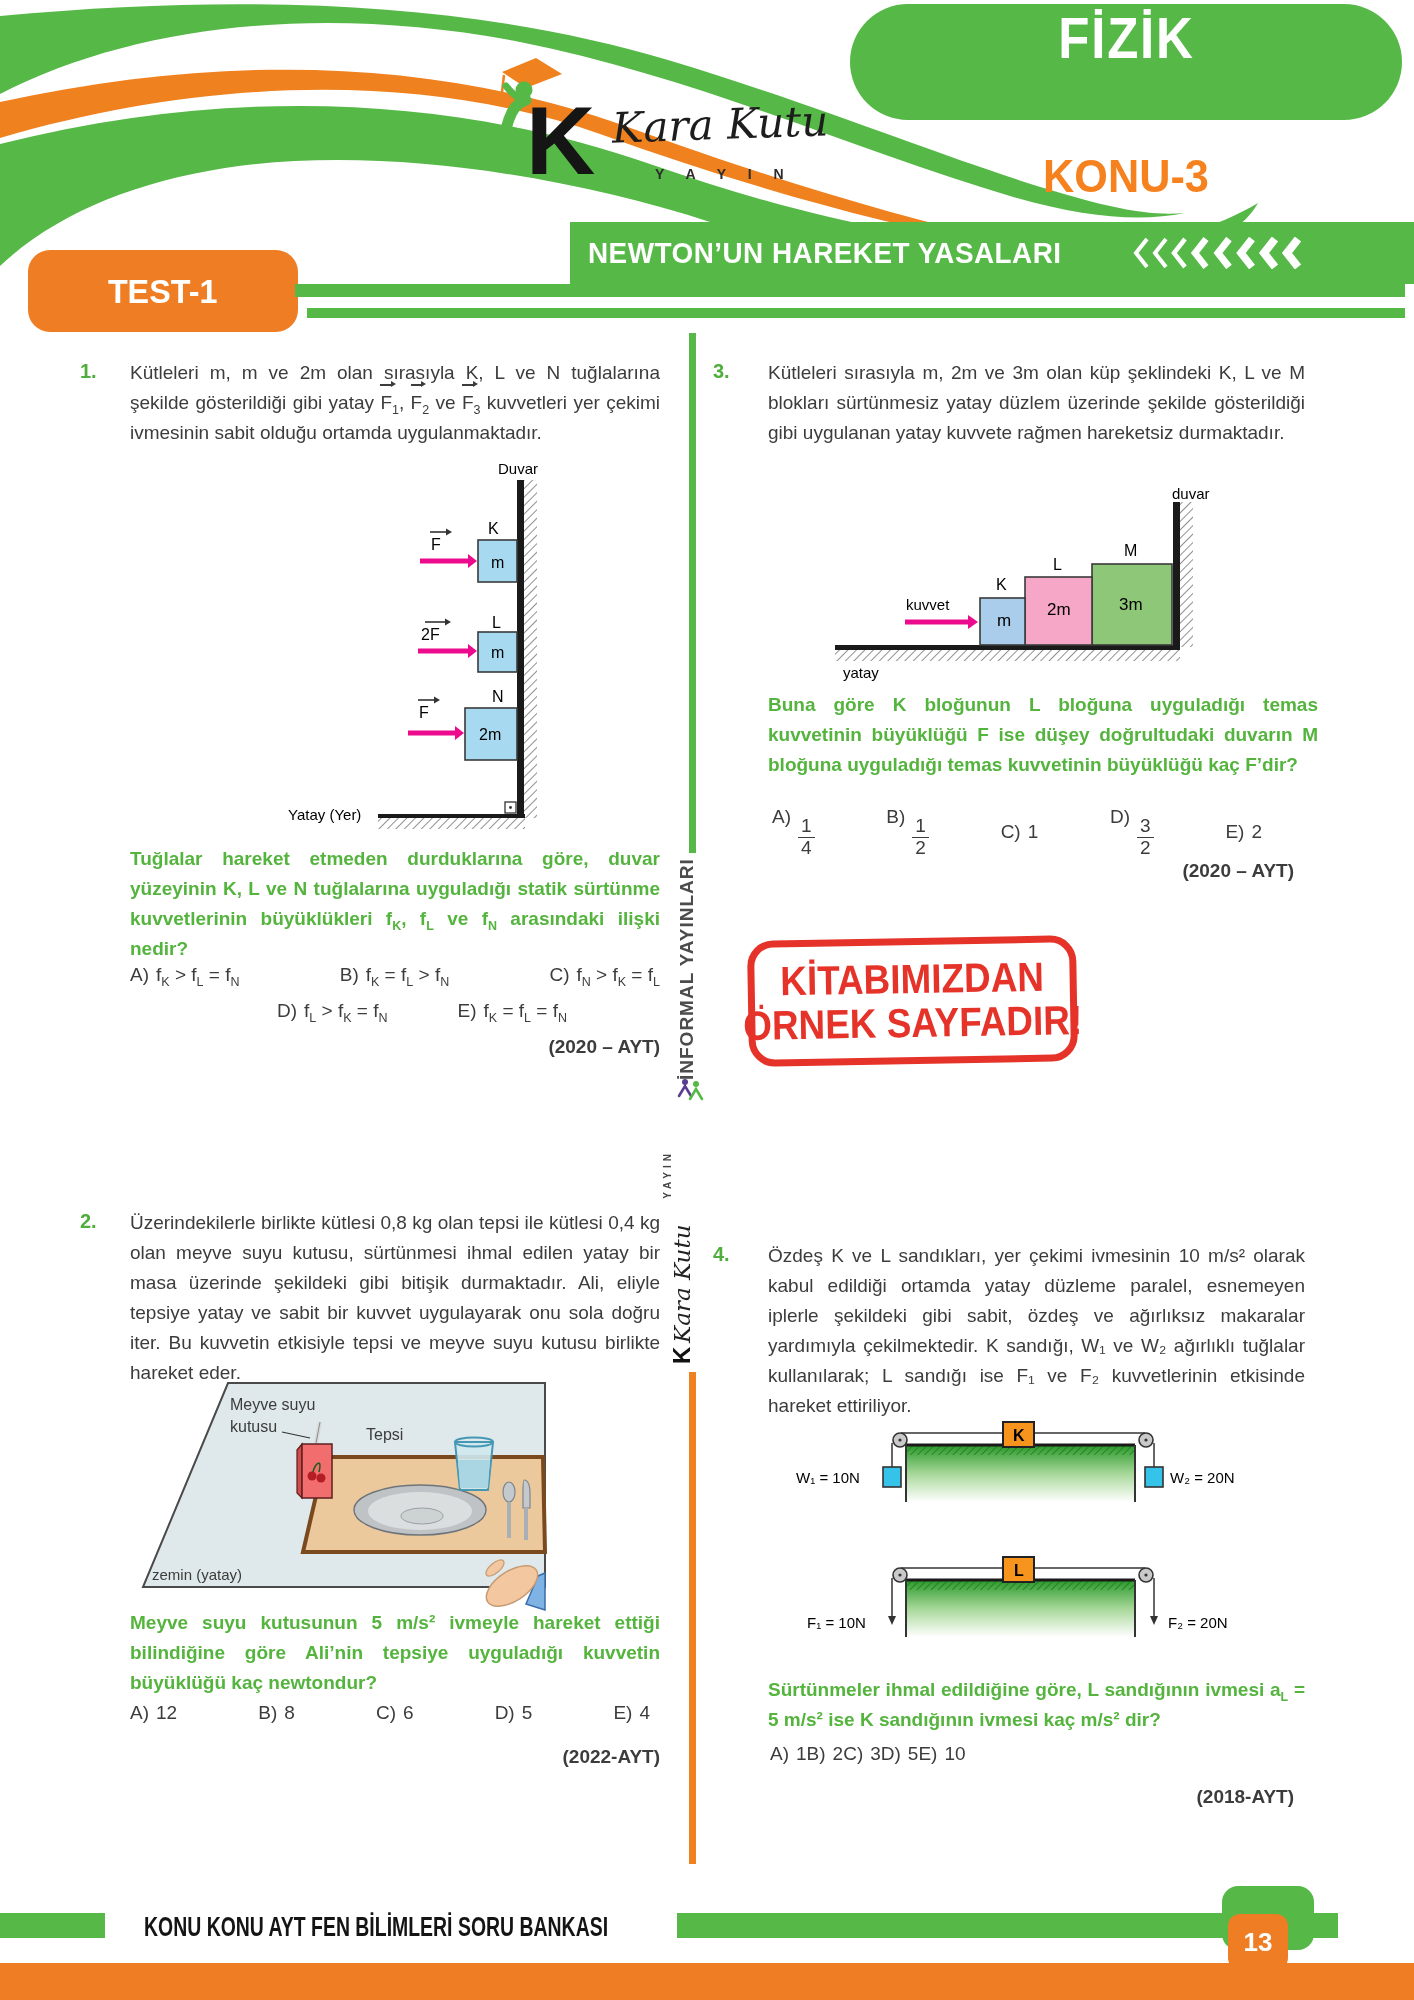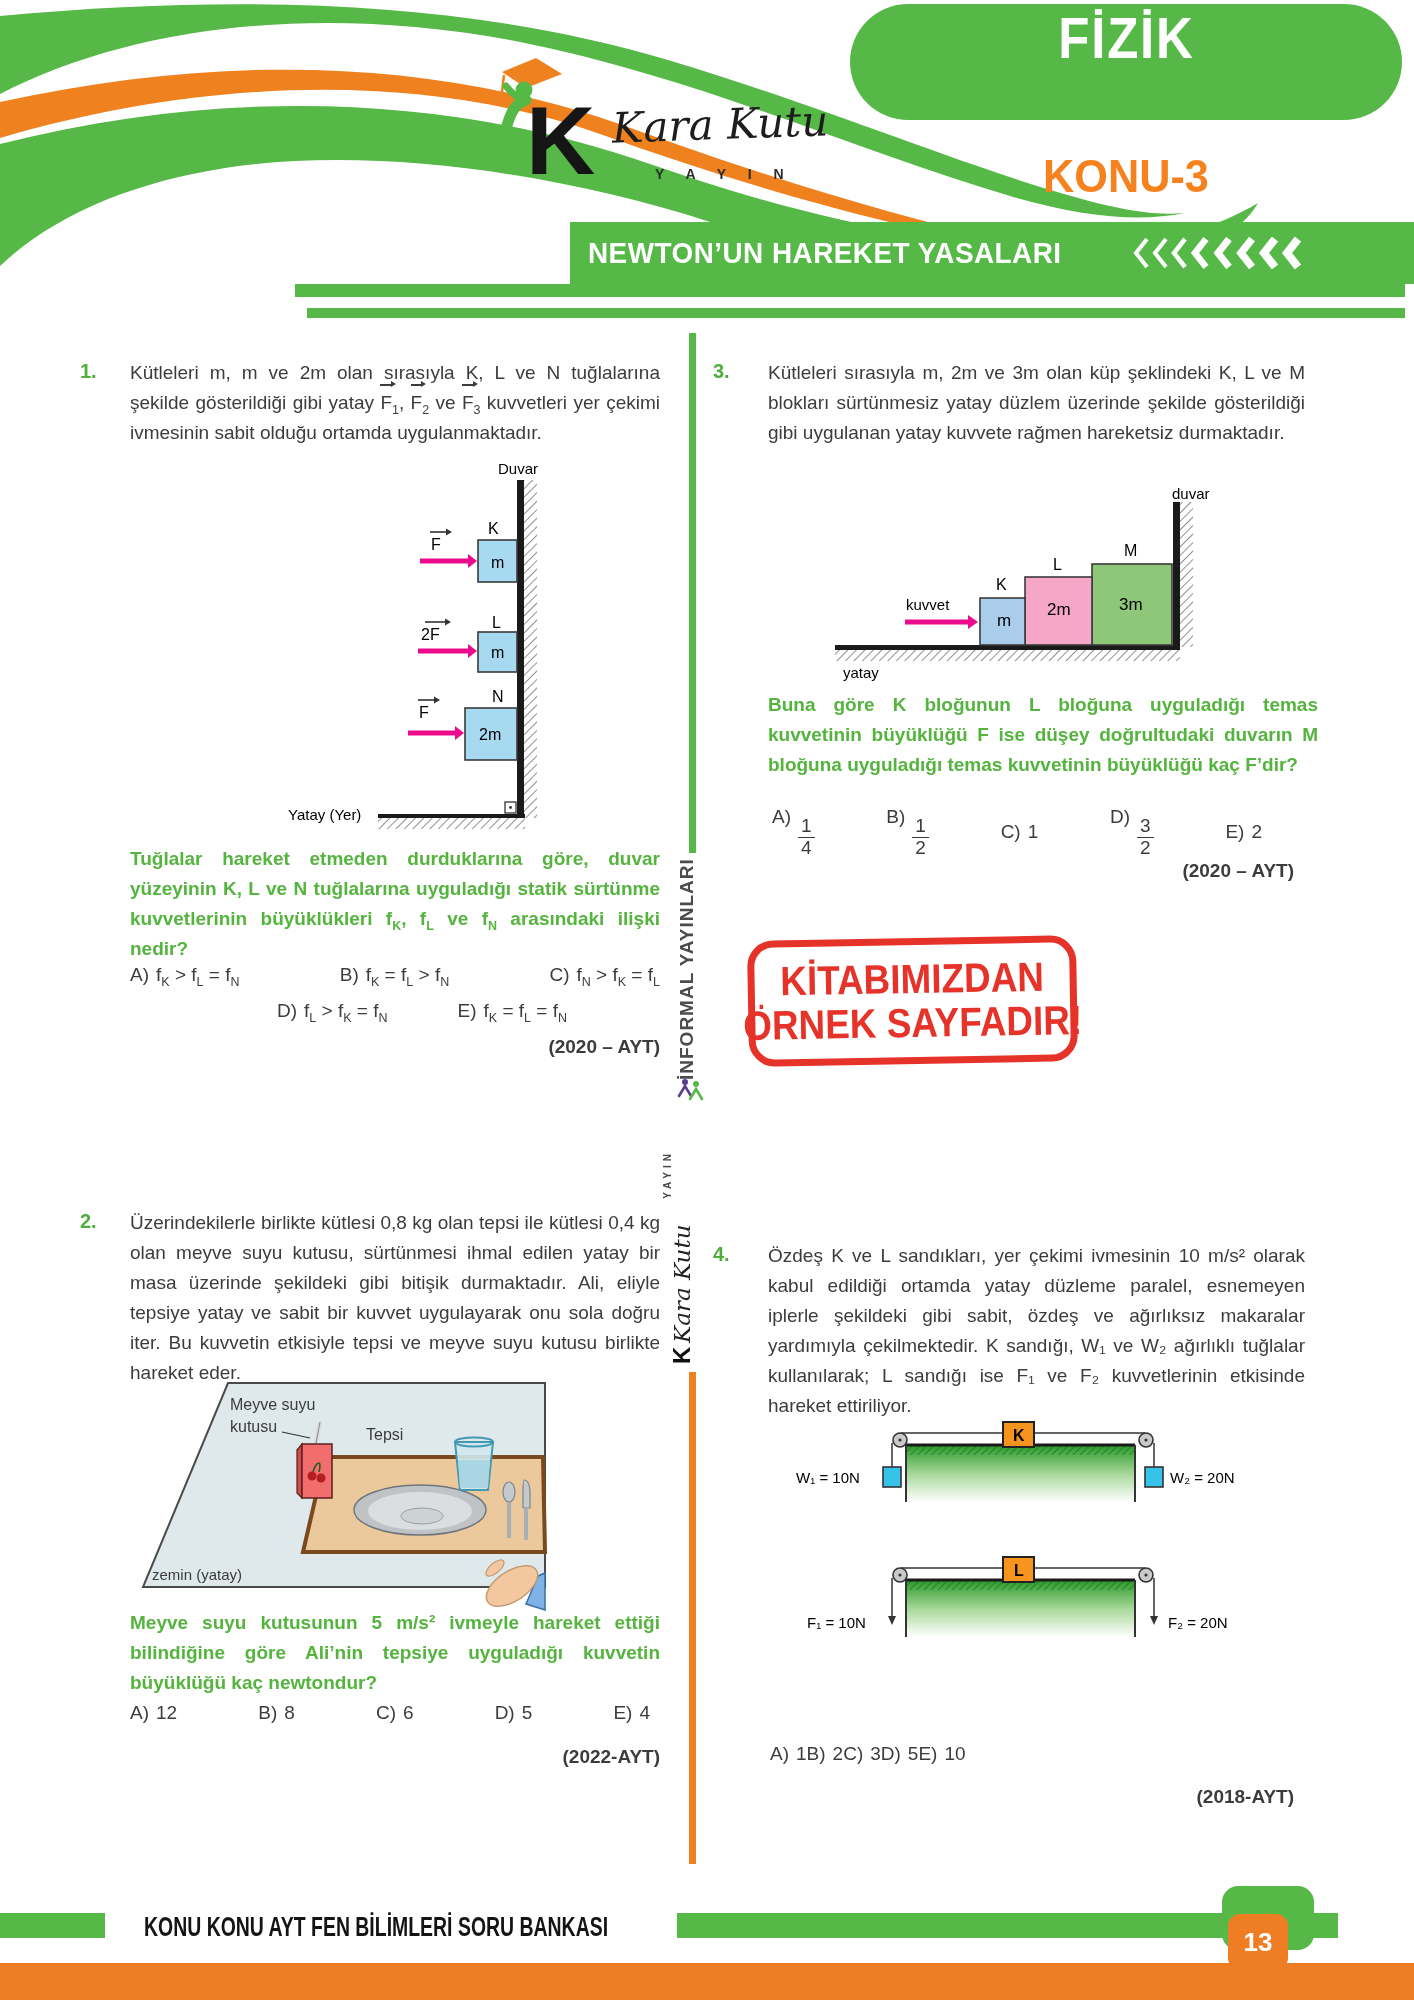--- a/index.html
+++ b/index.html
@@ -91,20 +91,23 @@
     <svg width="170" height="32" viewBox="0 0 170 32" style="margin-left:20px;flex:none">
       <path d="M14,2 L3,16 L14,30" stroke="#fff" stroke-width="4" fill="none"></path>
       <path d="M33,2 L22,16 L33,30" stroke="#fff" stroke-width="4" fill="none"></path>
       <path d="M52,2 L41,16 L52,30" stroke="#fff" stroke-width="4.5" fill="none"></path>
       <path d="M73,2 L62,16 L73,30" stroke="#fff" stroke-width="6.5" fill="none"></path>
       <path d="M96,2 L85,16 L96,30" stroke="#fff" stroke-width="7" fill="none"></path>
       <path d="M119,2 L108,16 L119,30" stroke="#fff" stroke-width="7.5" fill="none"></path>
       <path d="M142,2 L131,16 L142,30" stroke="#fff" stroke-width="8" fill="none"></path>
       <path d="M165,2 L154,16 L165,30" stroke="#fff" stroke-width="8" fill="none"></path>
     </svg>
+  </div>
+  <div class="abs test-badge">
+    <span>TEST-1</span>
   </div>
   <div class="abs hr1"></div>
   <div class="abs hr2"></div>
 
   <div class="abs div-green"></div>
   <div class="abs div-pub">İNFORMAL YAYINLARI</div>
   <svg class="abs" style="left:676px;top:1076px" width="28" height="26" viewBox="0 0 28 26">
     <circle cx="9" cy="6" r="3" fill="#5b3d8f"></circle>
       <path d="M3,20 L9,10 L15,20" stroke="#5b3d8f" stroke-width="2.6" fill="none" stroke-linecap="round"></path>
     <circle cx="20" cy="8" r="3" fill="#56b947"></circle>
@@ -338,20 +341,21 @@
       <circle cx="366" cy="160" r="7" fill="#c9c9c9" stroke="#333" stroke-width="1.6"></circle>
         <circle cx="366" cy="160" r="1.6" fill="#333"></circle>
       <line x1="112" y1="163" x2="112" y2="201" stroke="#333" stroke-width="1.5"></line>
         <polygon points="108,201 116,201 112,210" fill="#333"></polygon>
       <line x1="374" y1="163" x2="374" y2="201" stroke="#333" stroke-width="1.5"></line>
         <polygon points="370,201 378,201 374,210" fill="#333"></polygon>
       <text x="27" y="213" font-size="15">F₁ = 10N</text>
       <text x="388" y="213" font-size="15">F₂ = 20N</text>
     </svg>
 
+    <div class="abs stem" style="left:55px;top:437px;width:537px"><span>Sürtünmeler ihmal edildiğine göre, L sandığının ivmesi a</span><sub>L</sub><span> = 5 m/s² ise K sandığının ivmesi kaç m/s² dir?</span></div>
     <div class="abs opts-row" style="left:57px;top:505px;width:490px;justify-content:flex-start">
       <span class="opt"><span class="lab">A)</span><span>1</span></span>
       <span class="opt"><span class="lab">B)</span><span>2</span></span>
       <span class="opt"><span class="lab">C)</span><span>3</span></span>
       <span class="opt"><span class="lab">D)</span><span>5</span></span>
       <span class="opt"><span class="lab">E)</span><span>10</span></span>
     </div>
     <div class="abs tag" style="left:55px;top:548px;width:526px">(2018-AYT)</div>
   </div>
 

